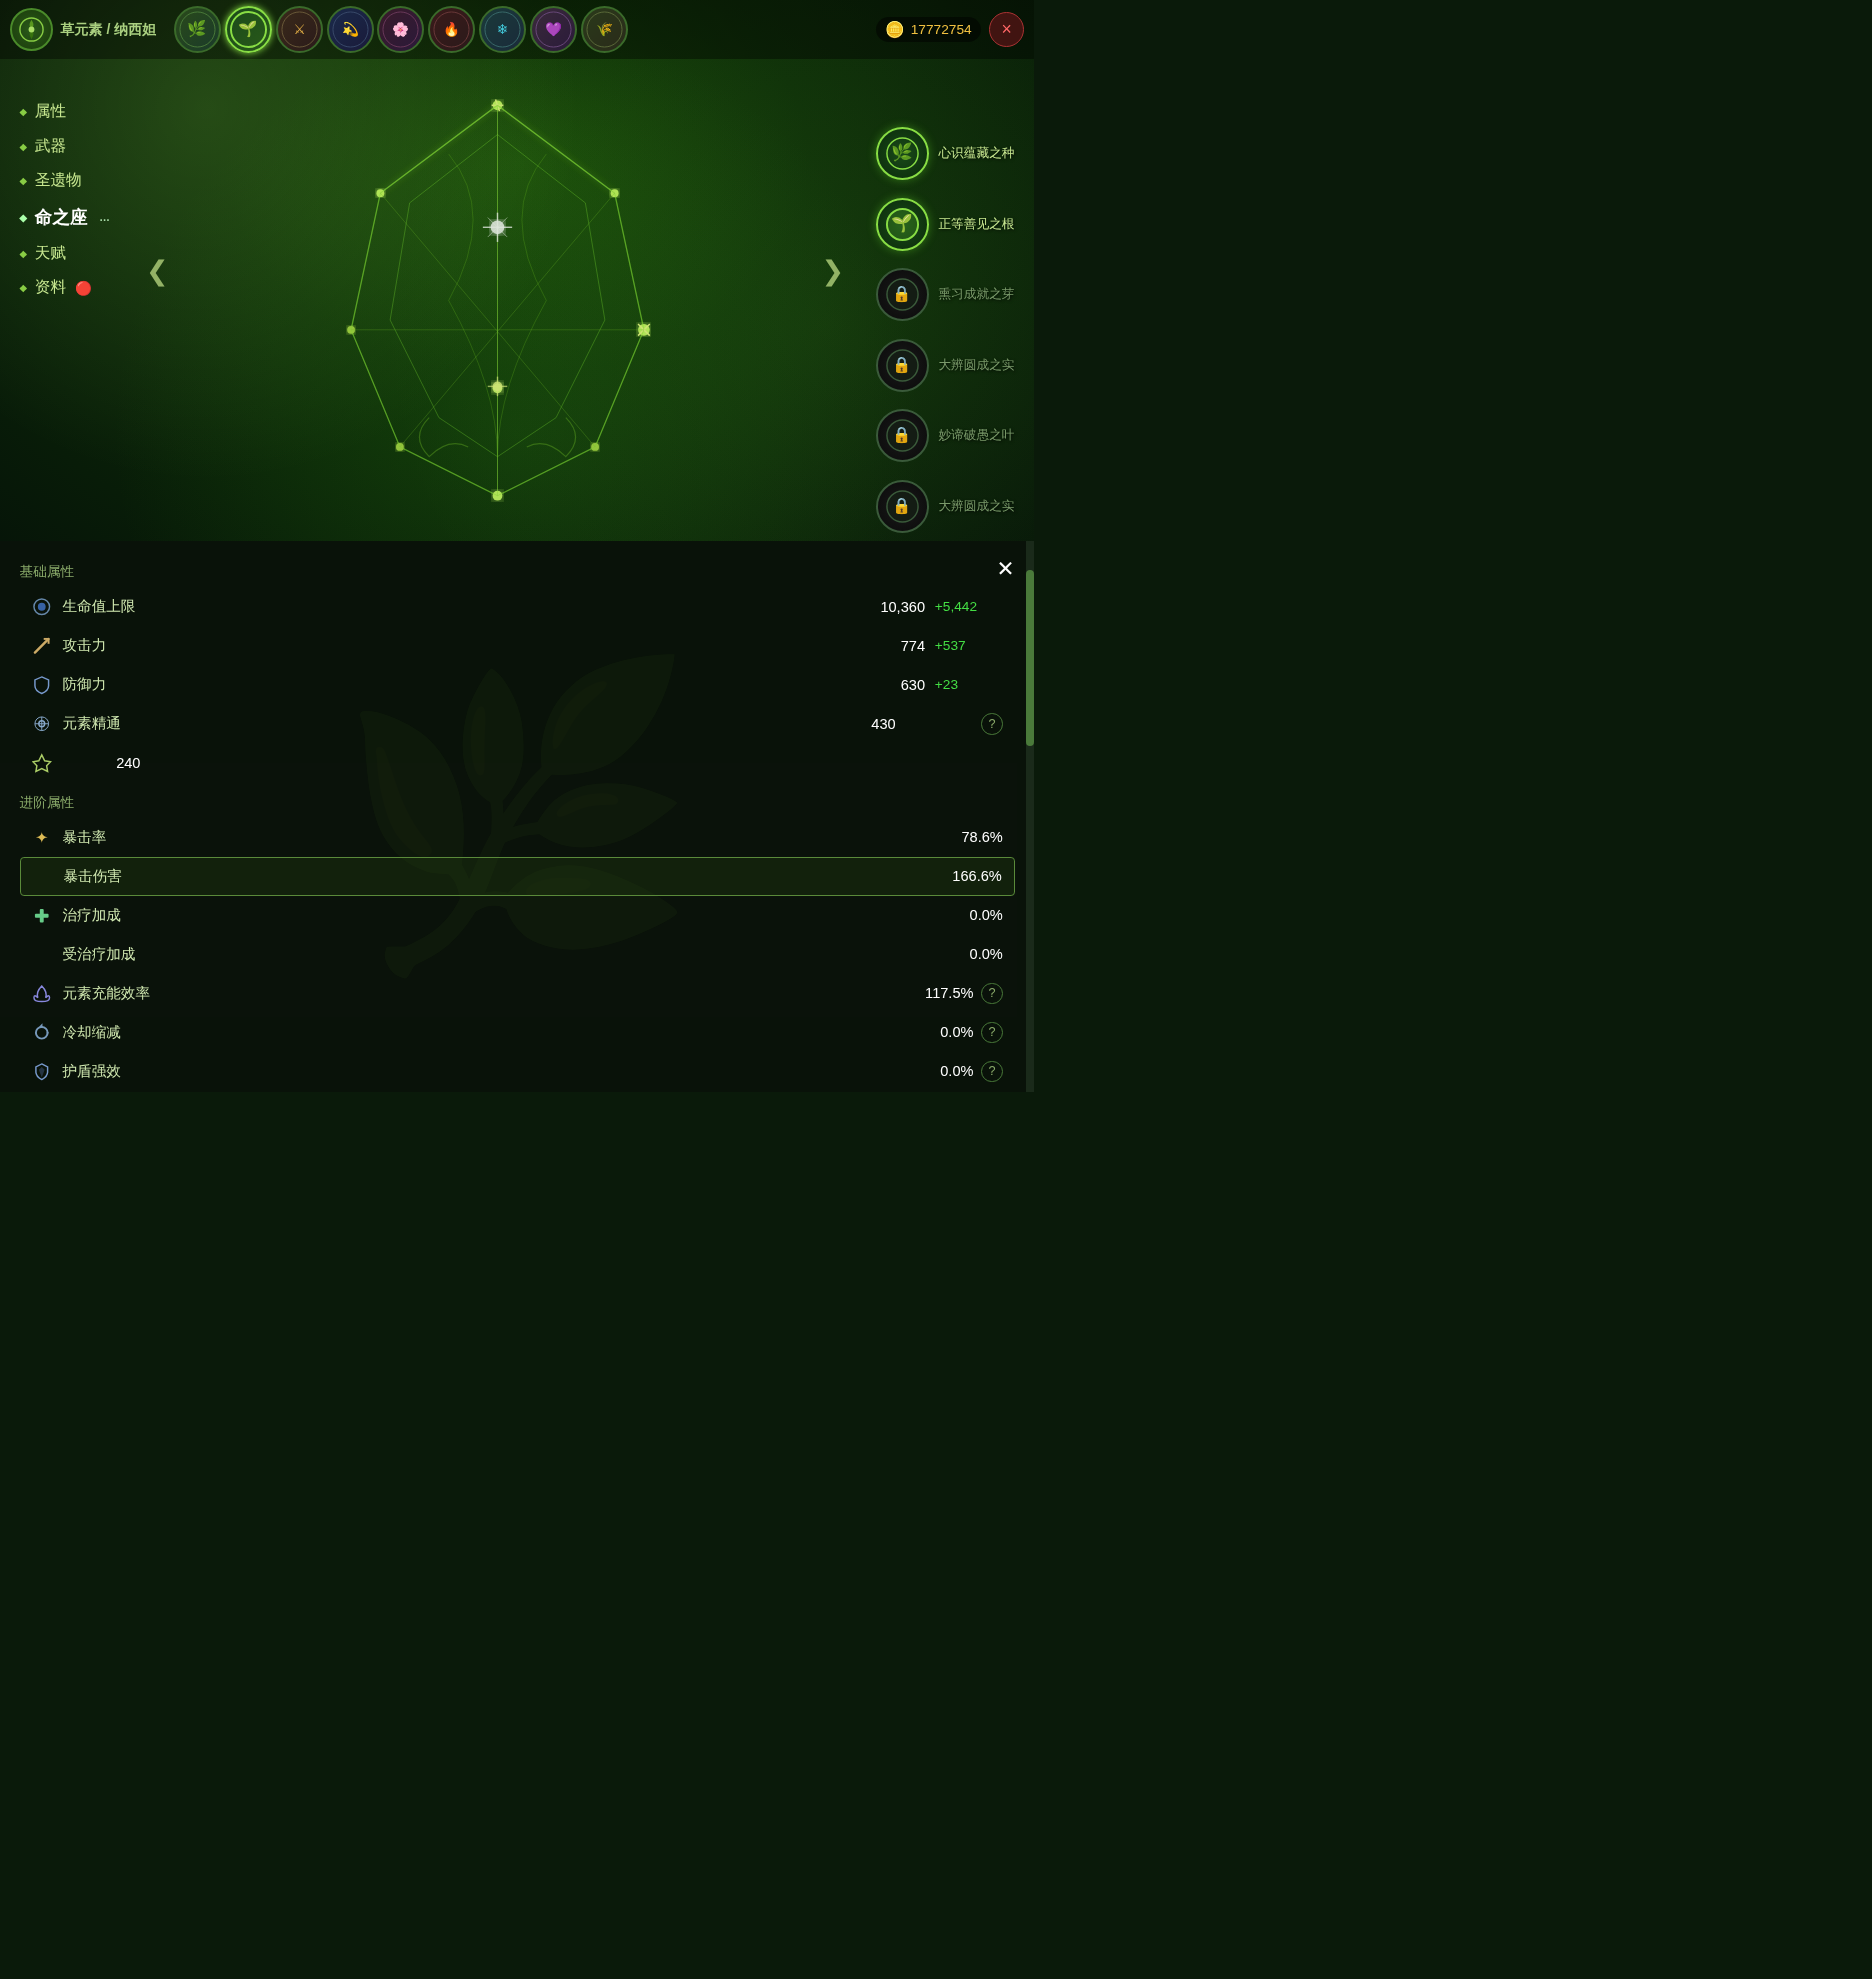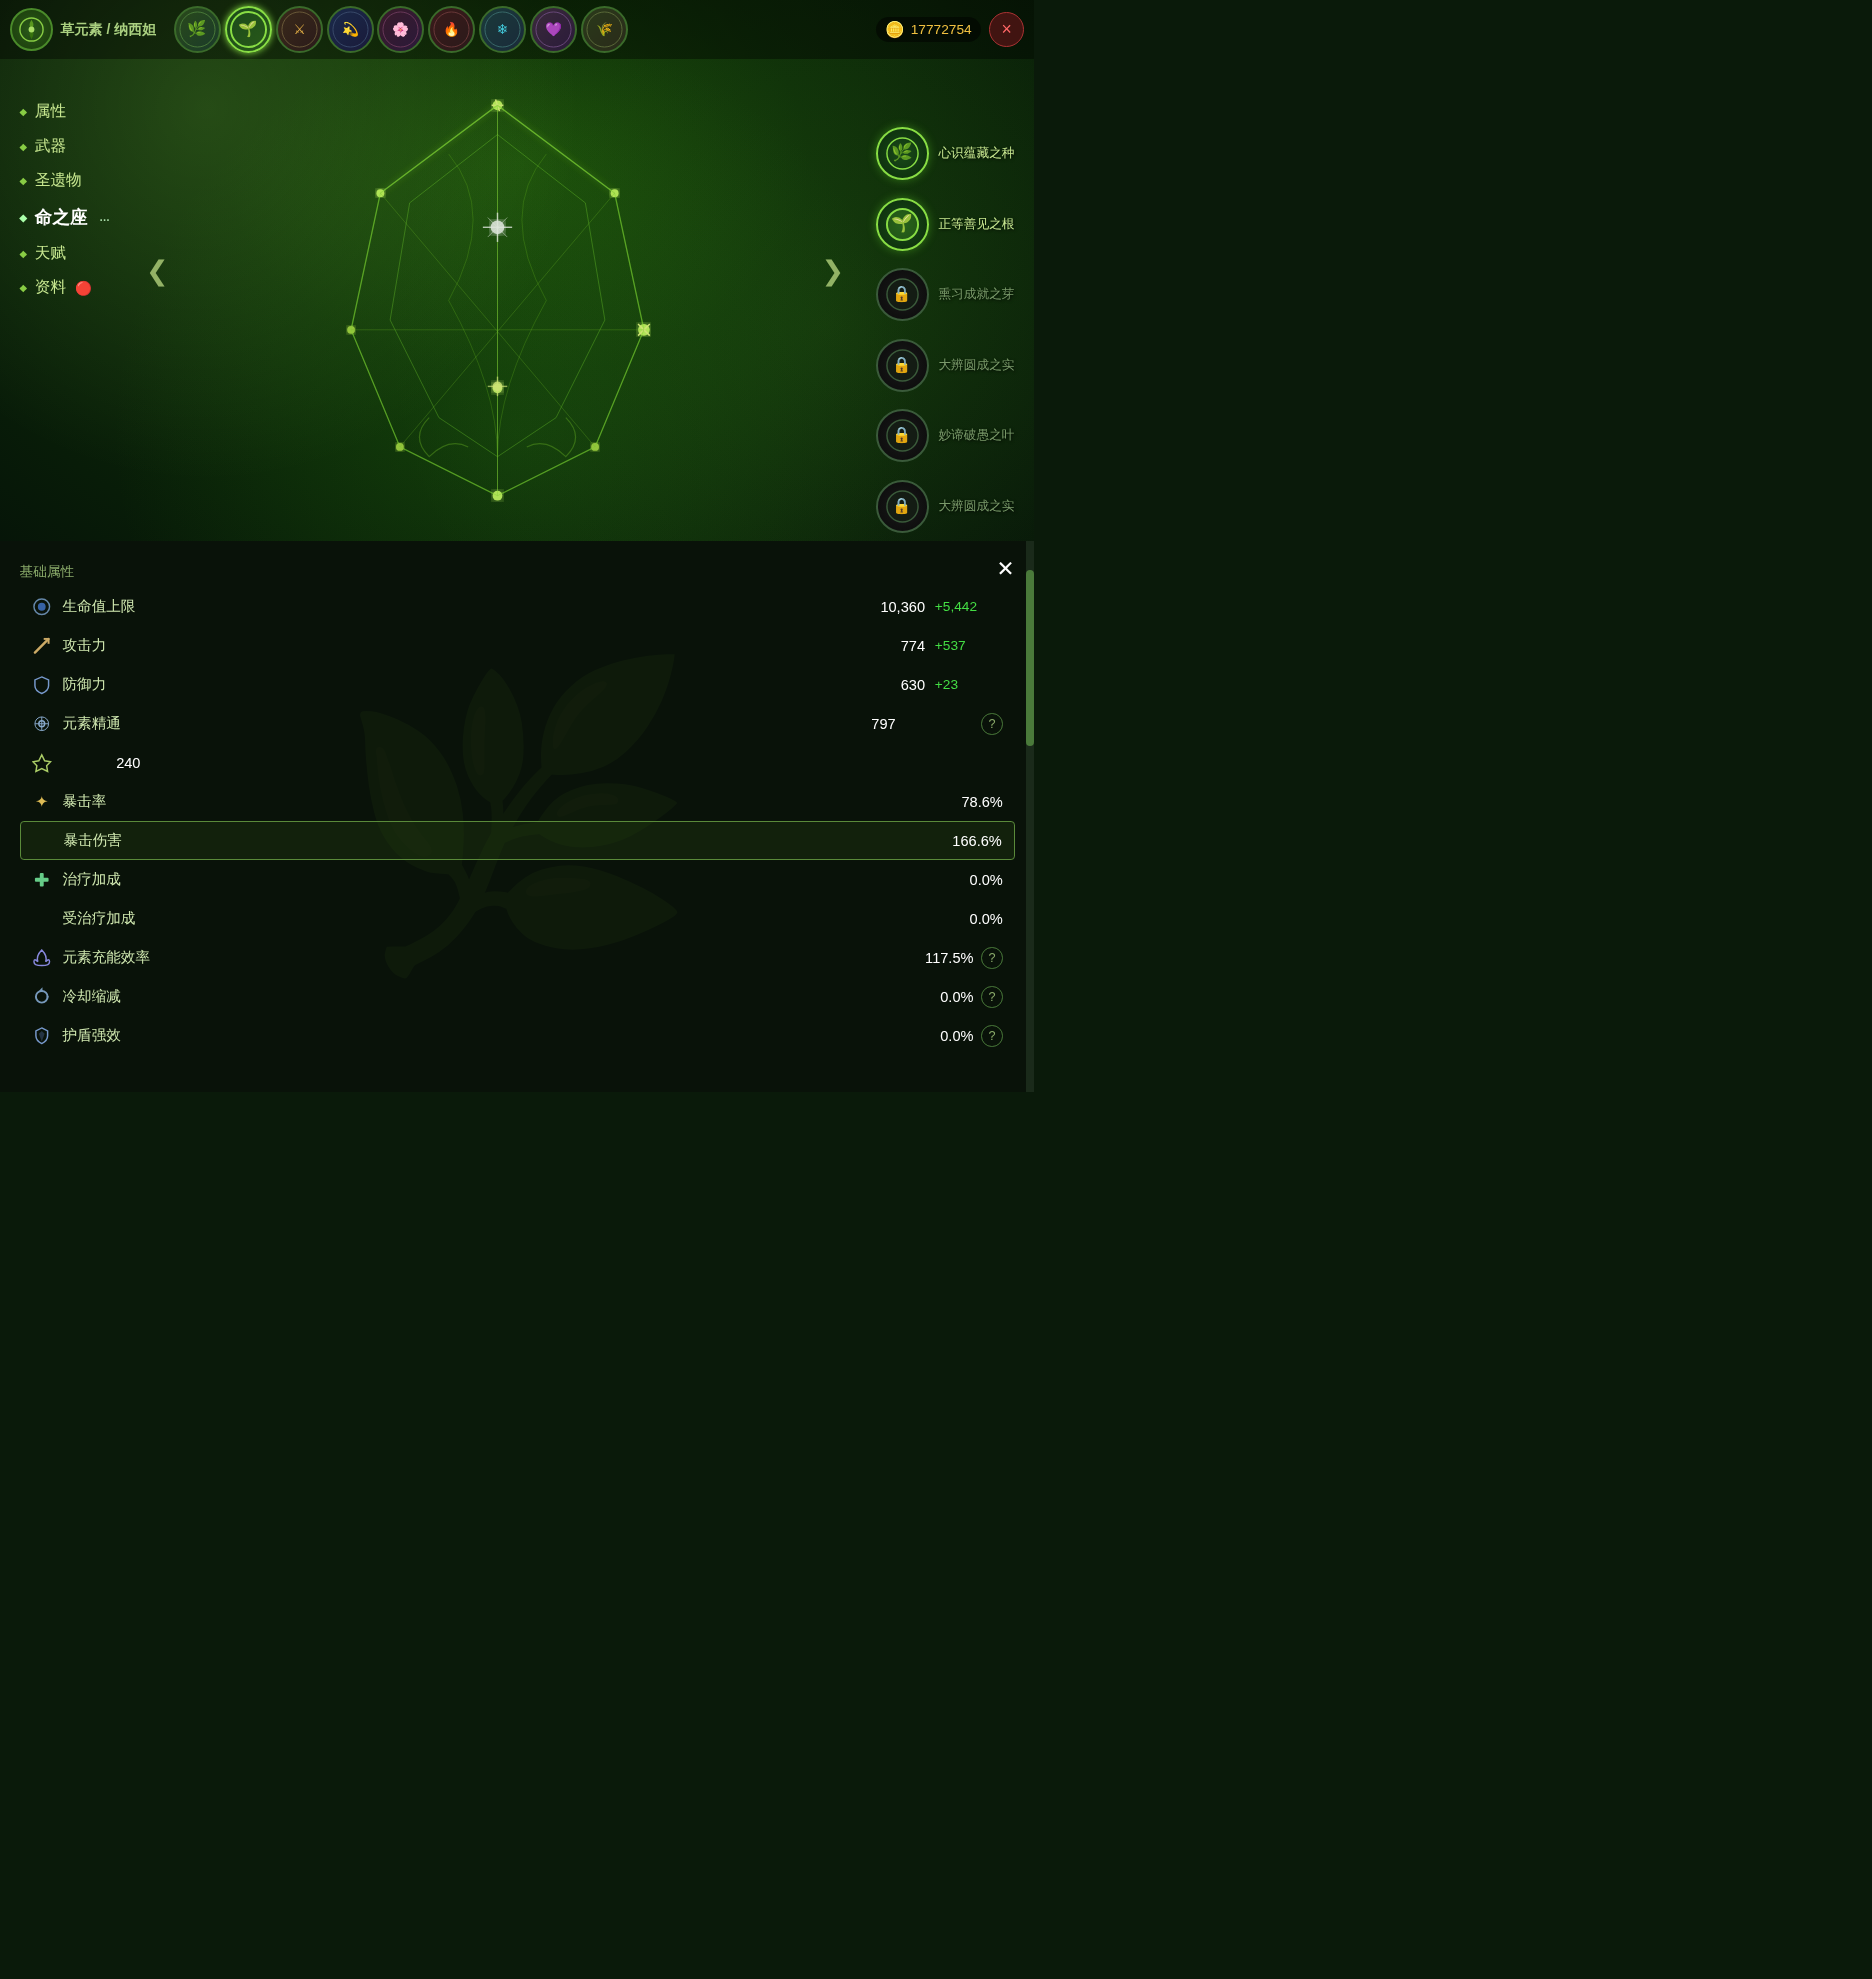--- a/index.html
+++ b/index.html
@@ -662,34 +662,35 @@
     <div class="stat-row">
       <div class="stat-icon">
         <svg width="19.5" height="19.5" viewBox="0 0 20 20">
             <circle cx="10" cy="10" r="7" fill="none" stroke="#88aacc" stroke-width="1"></circle>
             <circle cx="10" cy="10" r="3" fill="none" stroke="#88aacc" stroke-width="1.5"></circle>
             <line x1="10" y1="3" x2="10" y2="17" stroke="#88aacc" stroke-width="1"></line>
             <line x1="3" y1="10" x2="17" y2="10" stroke="#88aacc" stroke-width="1"></line>
           </svg>
       </div>
       <span class="stat-name">元素精通</span>
-      <span class="stat-value">797</span>
+      <span class="stat-value">430</span>
       <span class="stat-bonus"></span>
       <div class="stat-help">?</div>
     </div>
 
     <div class="stat-row">
       <div class="stat-icon">
         <svg width="19.5" height="19.5" viewBox="0 0 20 20">
             <path d="M10 2 L13 8 L19 9 L15 13 L16 19 L10 16 L4 19 L5 13 L1 9 L7 8 Z" fill="none" stroke="#aacc66" stroke-width="1.5"></path>
           </svg>
       </div>
       <span class="stat-value">240</span>
     </div>
 
+    <div class="section-label" style="margin-top:11.7px;">进阶属性</div>
 
     <div class="stat-row">
       <div class="stat-icon">
         <svg width="19.5" height="19.5" viewBox="0 0 20 20" style="font-size:16px">
             <text x="10" y="15" text-anchor="middle" font-size="16" fill="#ddbb55">✦</text>
           </svg>
       </div>
       <span class="stat-name">暴击率</span>
       <span class="stat-value">78.6%</span>
     </div>

